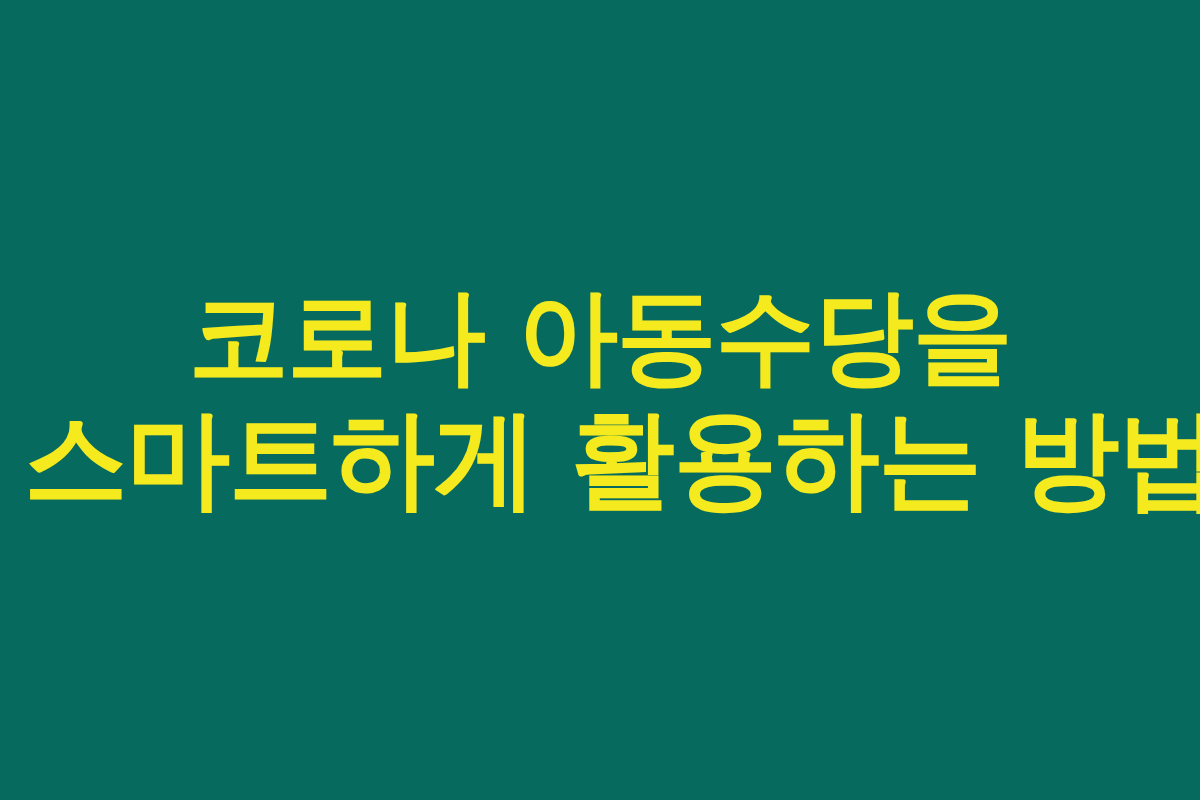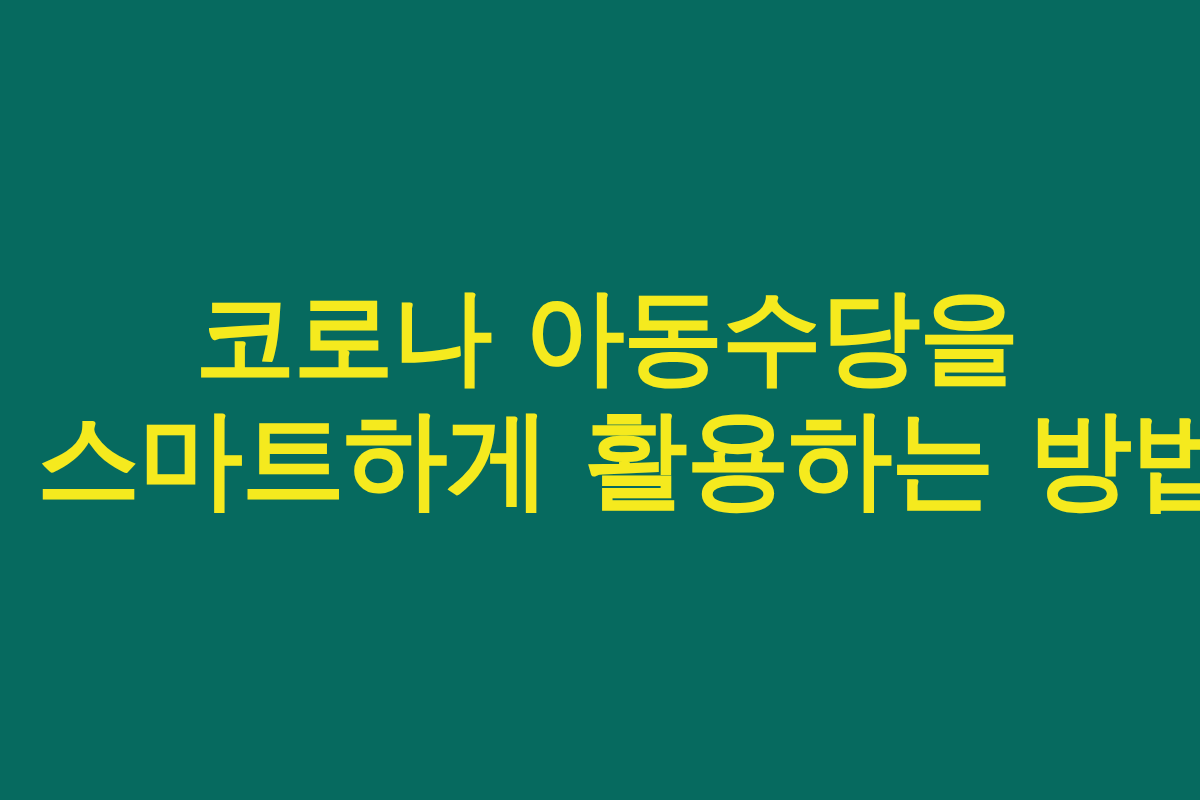--- a/index.html
+++ b/index.html
@@ -19,21 +19,20 @@
     position: relative;
     width: 1200px;
     height: 800px;
     box-sizing: border-box;
     display: flex;
     flex-direction: column;
     align-items: flex-start;
     justify-content: center;
     background: #066a5f;
     user-select: none;
-    padding-left: 13px;
   }
 
   #headline {
     display: flex;
     flex-direction: column;
     align-items: center;
     justify-content: center;
     width: 100%;
     
     transform: translateY(-1px);

